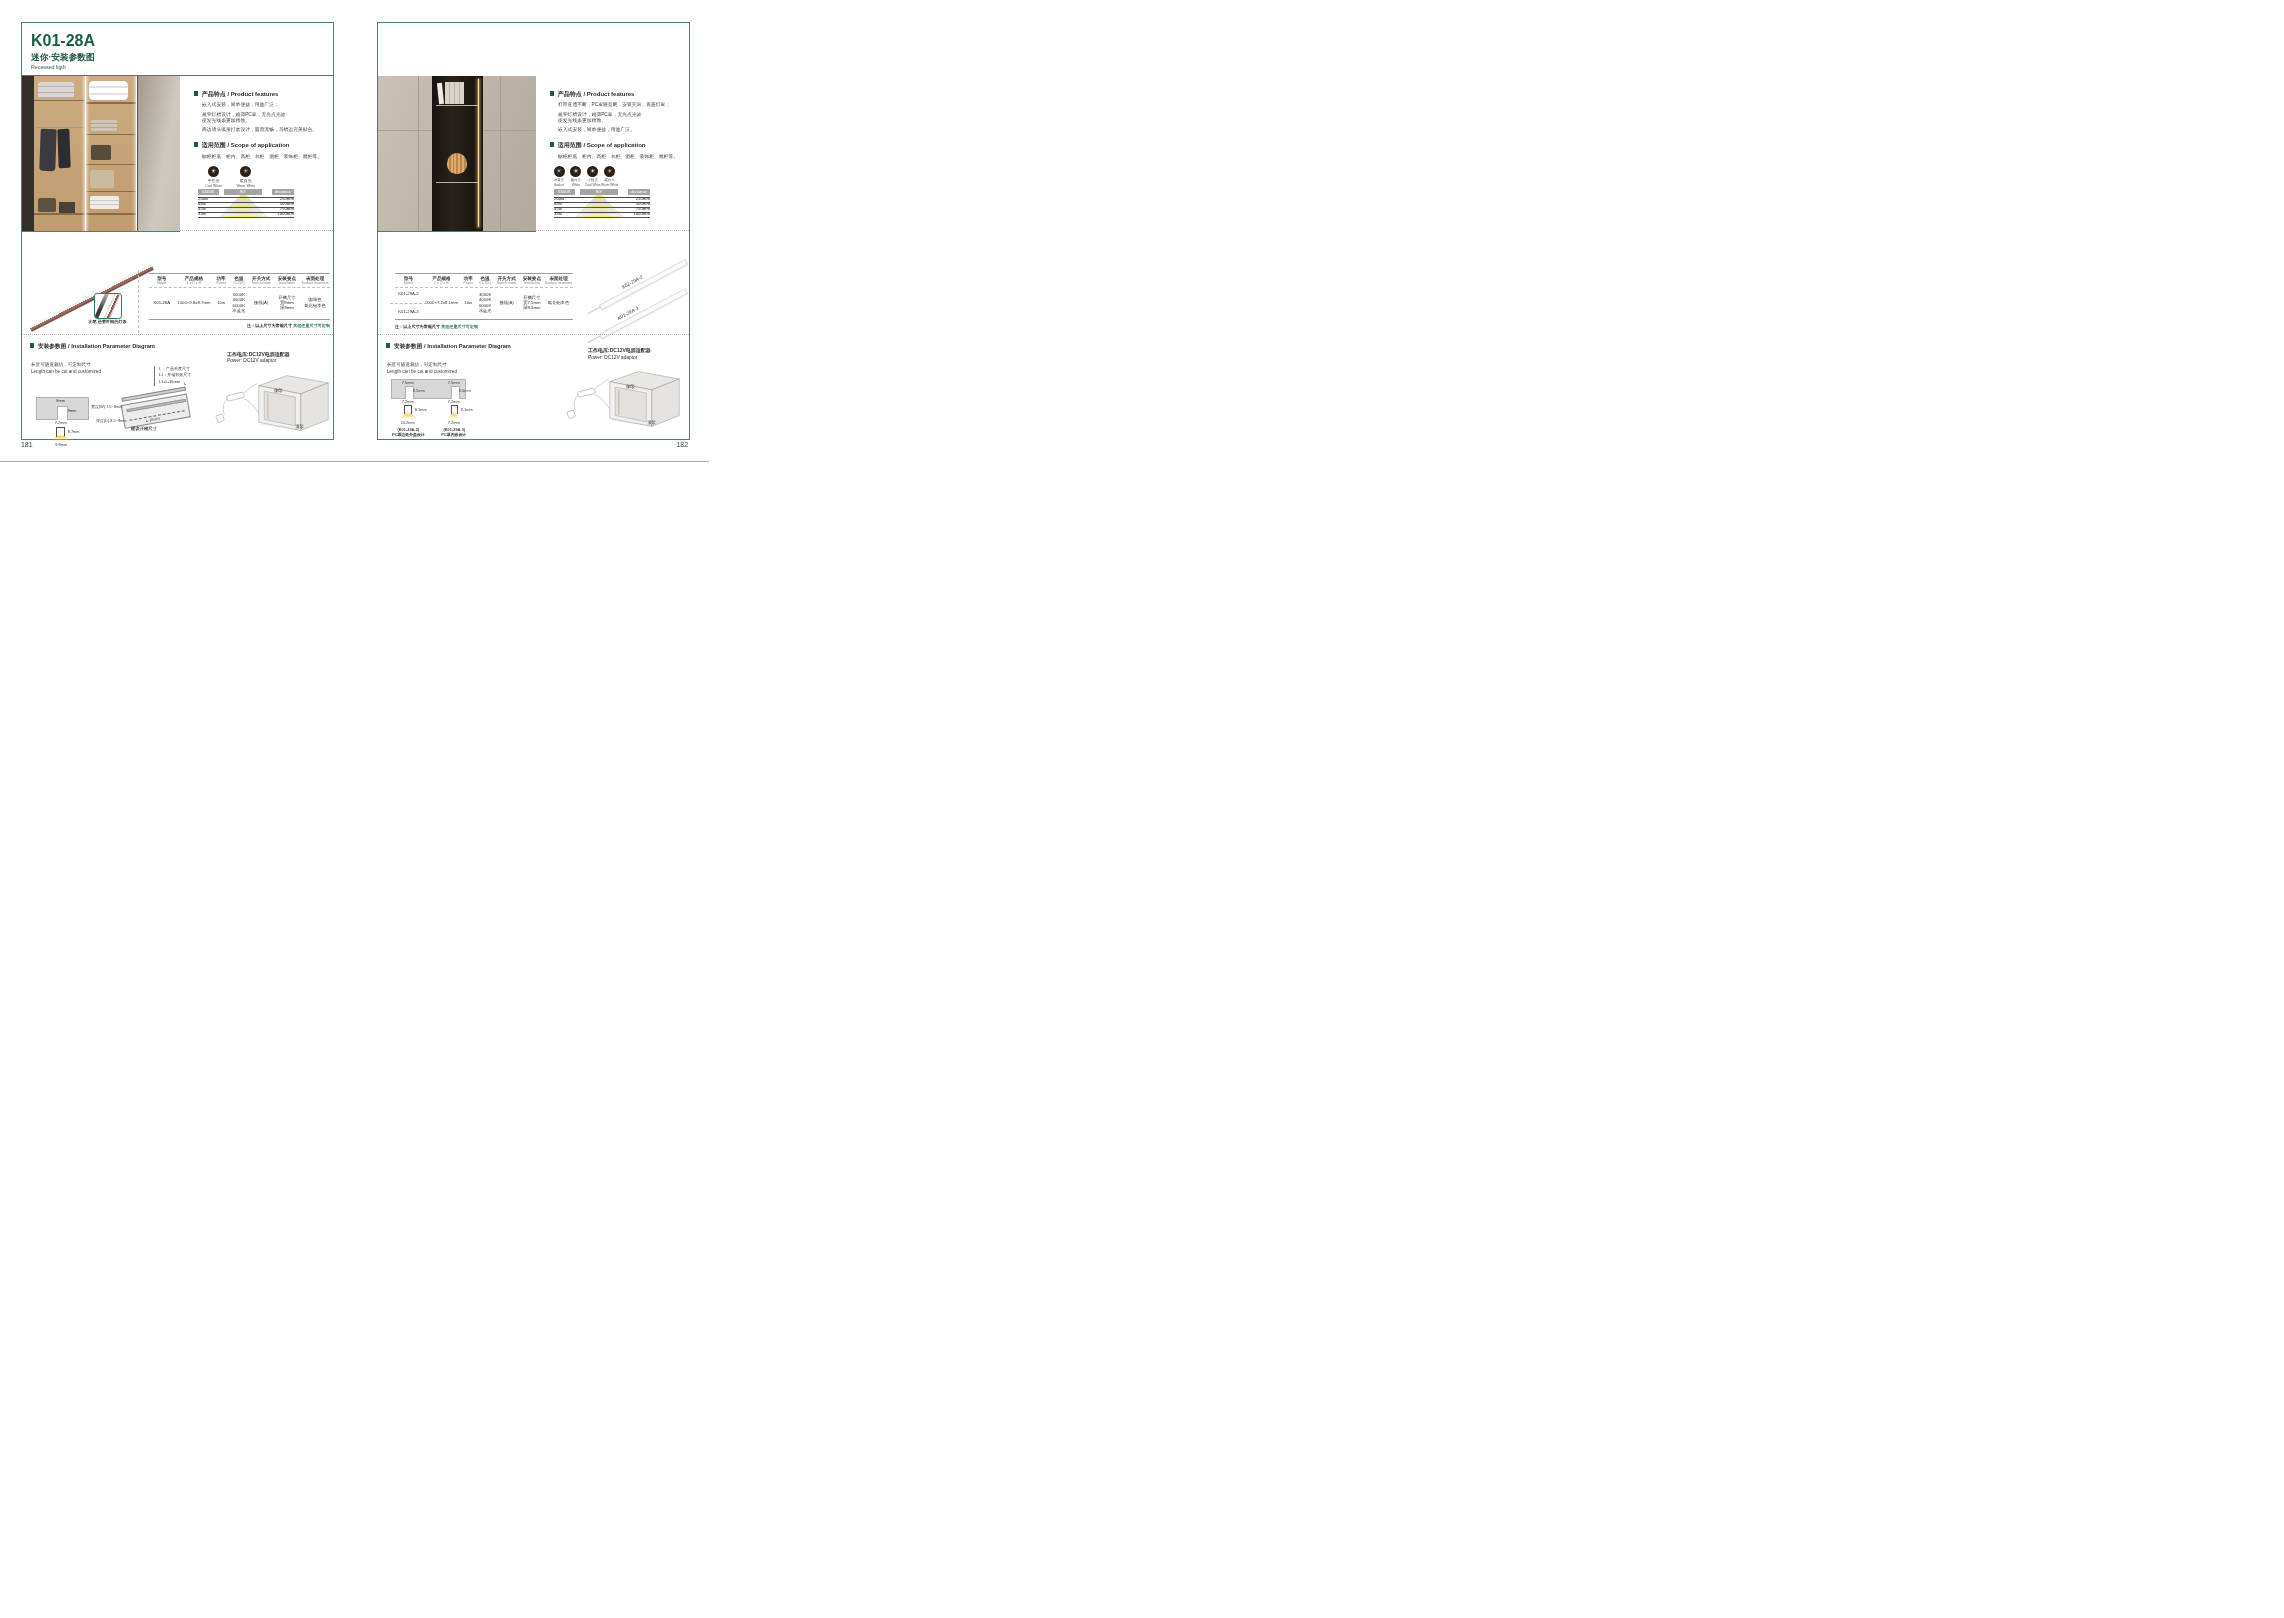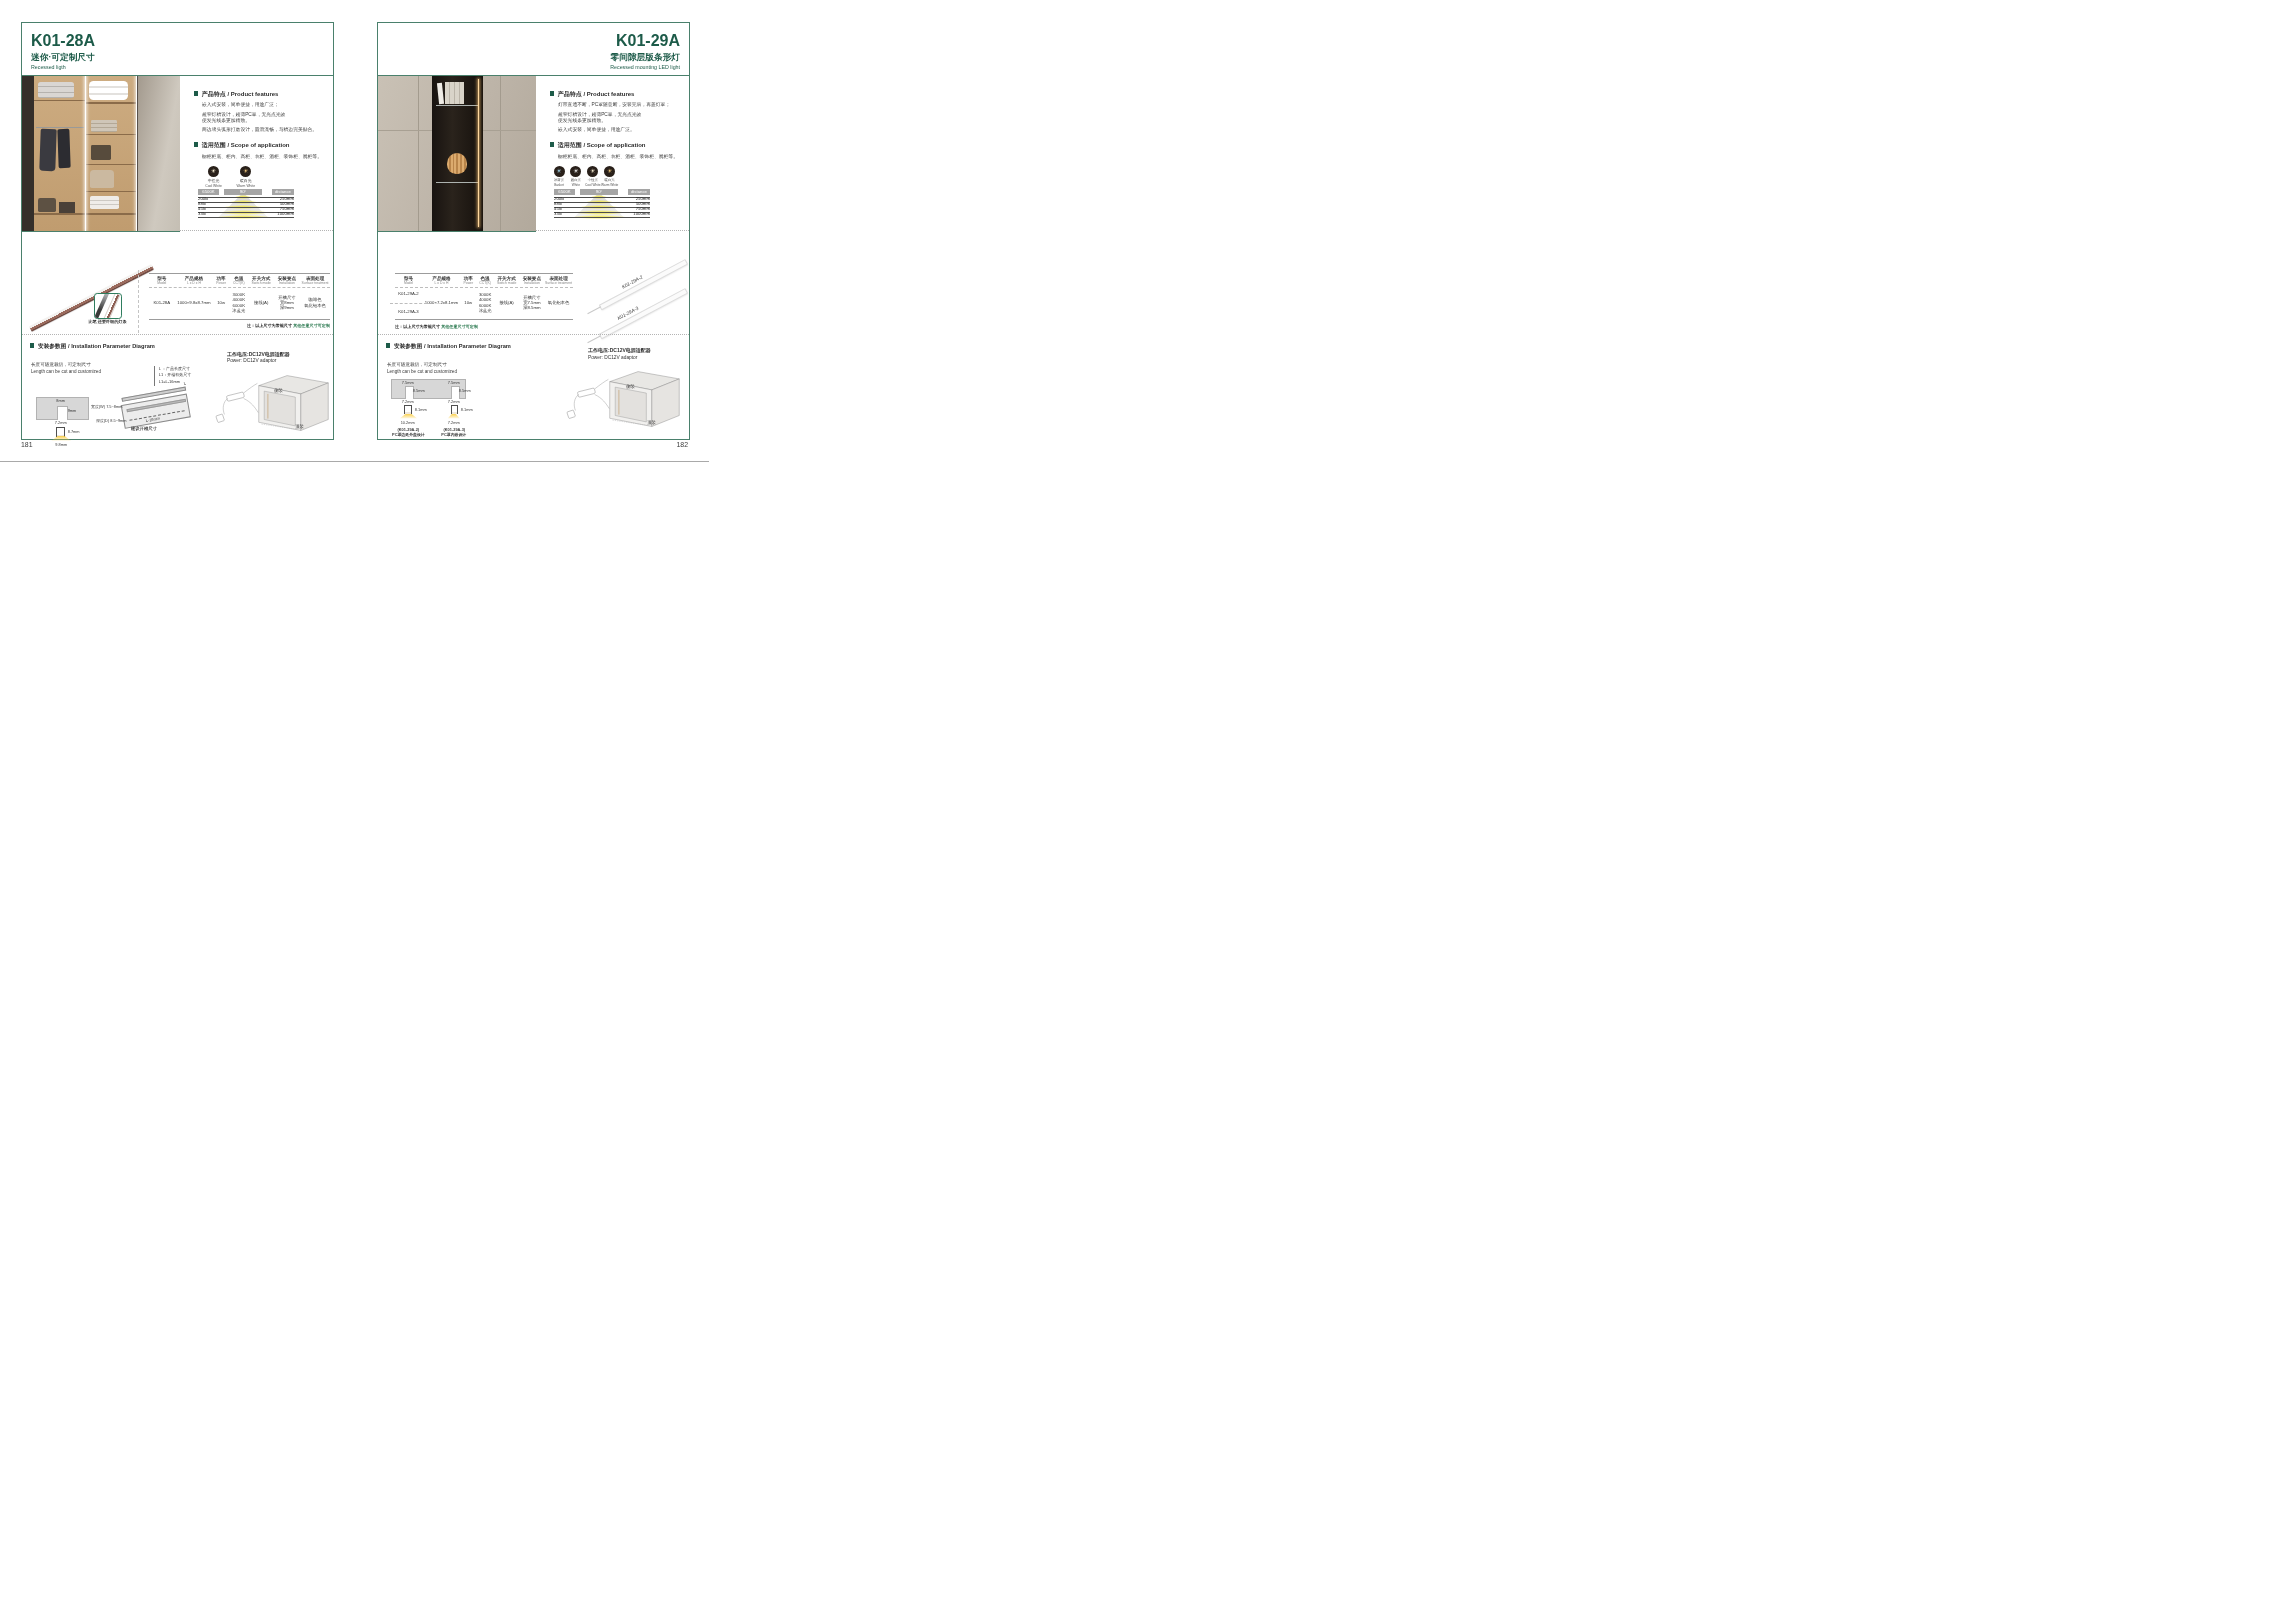--- a/index.html
+++ b/index.html
@@ -99,21 +99,21 @@
   .ph{position:absolute;}
 </style>
 </head>
 <body>
 
 <div id="canvas">
 
   <div class="page" id="page1">
     <div class="hdr left">
       <div class="model">K01-28A</div>
-      <div class="sub-cn">迷你·可定制尺寸</div>
+      <div class="sub-cn">迷你·安装参数图</div>
       <div class="sub-en">Recessed ligth</div>
     </div>
 
     <div class="photo">
       <div class="ph" style="inset:0;background:#27221e;"></div>
       <div class="ph" style="left:0;top:0;width:12px;height:100%;background:#352f2a;"></div>
       <div class="ph" style="left:12px;top:0;width:103px;height:100%;background:linear-gradient(to bottom,#cdac81,#c09c6f);"></div>
       <div class="ph" style="left:12px;top:24px;width:51px;height:1.8px;background:#8a6b49;"></div>
       <div class="ph" style="left:12px;top:137px;width:103px;height:2.3px;background:#8a6b49;"></div>
       <div class="ph" style="left:16.4px;top:6.4px;width:36px;height:16.4px;border-radius:2.7px;background:repeating-linear-gradient(to bottom,#d9d6d3 0 4.1px,#b5b2ae 4.1px 5.5px);"></div>
@@ -310,25 +310,20 @@
       <polygon points="112,46 180,59 180,122 112,108" fill="#e3e1de" stroke="#9a9a9a"></polygon>
       <polygon points="192,52 252,28 252,108 192,132" fill="#e6e4e1" stroke="#8a8a8a"></polygon>
       <line x1="120" y1="52" x2="120" y2="106" stroke="#c9b08c" stroke-width="2"></line>
       <line x1="106" y1="118" x2="186" y2="130" stroke="#b5b5b5" stroke-dasharray="3 2"></line>
     </svg>
     <div class="mlabel" style="left:252px;top:365px;">侧装</div>
     <div class="mlabel" style="left:273px;top:401px;">顶装</div>
   </div>
 
   <div class="page" id="page2">
-    <div class="hdr right">
-      <div class="model">K01-29A</div>
-      <div class="sub-cn">零间隙层版条形灯</div>
-      <div class="sub-en">Recessed mounting LED light</div>
-    </div>
 
     <div class="photo">
       <div class="ph" style="inset:0;background:linear-gradient(110deg,#c9c1b5,#bdb4a8 55%,#b2a99c);"></div>
       <div class="ph" style="left:40px;top:0;width:0.5px;height:100%;background:#a39b8e;"></div>
       <div class="ph" style="left:122px;top:0;width:0.5px;height:100%;background:#a39b8e;"></div>
       <div class="ph" style="left:0;top:54px;width:100%;height:0.5px;background:#a8a093;"></div>
       <div class="ph" style="left:54px;top:0;width:51px;height:100%;background:linear-gradient(to right,#181310,#2a231c 40%,#15100c);"></div>
       <div class="ph" style="left:60px;top:7.3px;width:4.6px;height:21px;background:#efece6;transform:rotate(-6deg);"></div>
       <div class="ph" style="left:67px;top:6.4px;width:19px;height:22px;background:repeating-linear-gradient(to right,#d9d4c9 0 4.1px,#bab4a8 4.1px 5px);"></div>
       <div class="ph" style="left:58px;top:29px;width:42px;height:0.9px;background:#cfd8d6;opacity:.8;"></div>

